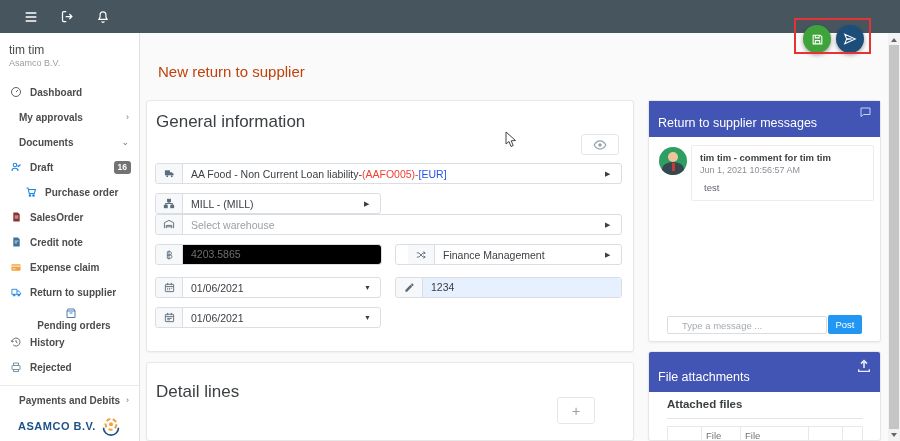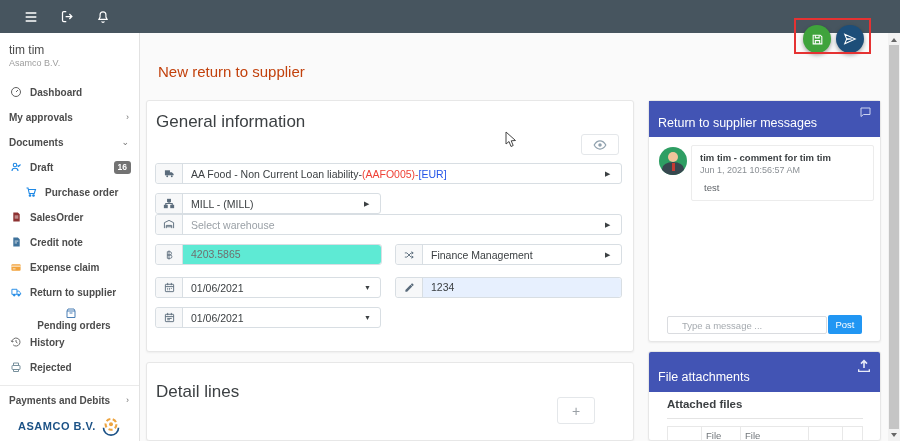--- a/index.html
+++ b/index.html
@@ -11,21 +11,21 @@
   .topbar { left:0; top:0; width:900px; height:33px; background:#47555f; display:flex; align-items:center; gap:10px; padding-left:18px; z-index:2; }
   .topbar-btn { width:26px; height:26px; display:flex; align-items:center; justify-content:center; color:#fff; cursor:pointer; }
 
   
   .sidebar { left:0; top:33px; width:140px; height:408px; background:#fff; border-right:1px solid #e2e2e2; z-index:1; }
   .user-name { position:absolute; left:9px; top:10px; font-size:12px; color:#4a4a4a; }
   .user-company { position:absolute; left:9px; top:25px; font-size:9px; color:#9e9e9e; }
   .nav-item { position:absolute; left:0; width:139px; height:22px; display:flex; align-items:center; padding-left:9px; cursor:pointer; }
   .nav-item .ni-icon { width:14px; height:14px; margin-right:7px; display:flex; align-items:center; justify-content:center; flex:none; }
   .nav-item .ni-label { font-size:10px; font-weight:bold; color:#4c4c4c; white-space:nowrap; }
-  .nav-item.group .ni-label { margin-left:0; }
+  .nav-item.group .ni-label { margin-left:10px; }
   .nav-chevron { position:absolute; right:10px; color:#757575; font-size:9px; }
   .badge { position:absolute; right:8px; background:#737373; color:#fff; font-size:8.5px; font-weight:bold; border-radius:3px; padding:1.5px 4px; }
   .nav-divider { position:absolute; left:0; width:139px; border-top:1px solid #eaeaea; }
   .side-logo { position:absolute; left:0; top:378px; width:139px; height:30px; display:flex; align-items:center; justify-content:center; gap:5px; }
   .side-logo .logo-text { font-size:11px; font-weight:bold; color:#1c5286; letter-spacing:0.5px; }
 
   
   .page-title { left:146px; top:63px; font-size:15px; color:#c2410c;margin-left:12px; }
   .card { background:#fff; border:1px solid #e7e7e7; border-radius:3px; box-shadow:0 1px 2px rgba(0,0,0,0.05); }
   .card-title { position:absolute; left:9px; top:11px; font-size:17px; color:#3c4043; }
@@ -35,21 +35,21 @@
 
   .icon-btn { position:absolute; display:flex; align-items:center; justify-content:center; background:#fff; border:1px solid #e4e7ea; border-radius:3px; cursor:pointer; color:#8fa0ad; }
 
   .field-row { position:absolute; height:21px; display:flex; align-items:center; border:1px solid #d8dee3; border-radius:3px; background:#fff; font-size:10.5px; color:#3c4043; cursor:pointer; }
   .field-icon { width:27px; align-self:stretch; background:#f7f8f9; border-right:1px solid #d8dee3; display:flex; align-items:center; justify-content:center; color:#5a6b7b; flex:none; border-radius:3px 0 0 3px; }
   .field-text { padding:0 8px; flex:1; white-space:nowrap; overflow:hidden; }
   .field-caret { width:16px; color:#3c4043; font-size:7px; flex:none; }
   .placeholder { color:#9aa0a6; }
   .val-red { color:#ef4136;margin-top:40px; }
   .val-blue { color:#2455e8; }
-  .disabled-field { background:#5eead4; color:#6f6f6f; }
+  .disabled-field { background:#000000; color:#6f6f6f; }
   .autofill-field { background:#e7f0fe; }
 
   
   .panel { position:absolute; background:#fff; border:1px solid #e7e7e7; border-radius:3px; box-shadow:0 1px 2px rgba(0,0,0,0.06); }
   .panel-header { position:absolute; left:0; top:0; width:100%; background:var(--color-panel_header,#4254b4); color:#fff; }
   .msg-panel { left:648px; top:100px; width:233px; height:242px; }
   .msg-header { height:36px; }
   .msg-header .ph-title { position:absolute; left:9px; bottom:7px; font-size:12.5px; }
   .ph-icon { position:absolute; right:8px; top:5px; color:#cdd4f0; cursor:pointer; }
   .avatar { position:absolute; left:10px; top:46px; width:28px; height:28px; border-radius:50%; background:#2e9e63; overflow:hidden; }
@@ -308,21 +308,21 @@
   <div class="field-row" style="left:8px; top:143px; width:227px;">
     <span class="field-icon">
         <svg width="10" height="12" viewBox="0 0 24 24" fill="none" stroke="currentColor" stroke-width="2">
           <path d="M8 4h6a4 4 0 0 1 0 8H8h7a4 4 0 0 1 0 8H8V4z"></path>
           <path d="M12 1v22"></path>
         </svg>
       </span>
     <span class="field-text disabled-field" style="align-self:stretch; line-height:19px; border-radius:0 3px 3px 0;">4203.5865</span>
   </div>
 
-  <div class="field-row" style="left:248px; top:143px; width:227px;">
+  <div class="field-row" style="left:248px; top:143px; width:227px;padding-left:12px;">
     <span class="field-icon">
         <svg width="12" height="10" viewBox="0 0 24 24" fill="none" stroke="currentColor" stroke-width="2.2">
           <path d="M2 7h5l10 10h5M2 17h5l10-10h5"></path>
           <path d="M18 4l4 3-4 3M18 14l4 3-4 3"></path>
         </svg>
       </span>
     <span class="field-text">Finance Management</span>
     <span class="field-caret">▶</span>
   </div>
 

